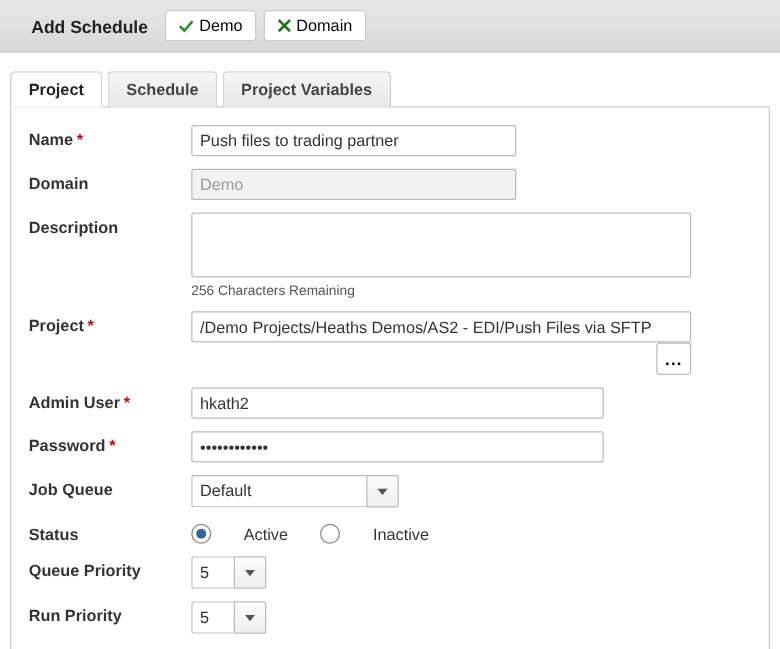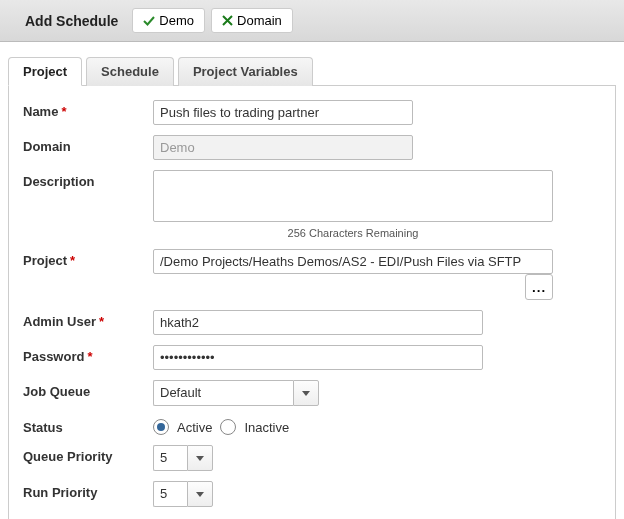--- a/index.html
+++ b/index.html
@@ -86,21 +86,21 @@
     padding: 4px 6px;
     font-size: 13px;
     font-family: inherit;
     color: #333;
     background: #fff;
   }
   input.disabled { background:#f2f2f2; color:#999; }
   .name-input { width: 260px; }
   .domain-input { width: 260px; }
   textarea.desc { width: 400px; height: 52px; resize: none; }
-  .char-remain { font-size: 11px; color:#555; text-align:center; width:400px; margin-top:2px; }
+  .char-remain { font-size: 11px; color:#555; text-align:left; width:400px; margin-top:2px; }
   .project-wrap { display:flex; align-items:flex-end;flex-direction:column; }
   .project-input { width: 400px; }
   .browse-btn {
     margin-left: 6px;
     width: 28px; height: 26px;
     border:1px solid #bbb; border-radius:3px;
     background:#fff; cursor:pointer;
     font-weight:bold; letter-spacing:1px;
   }
   .admin-input { width:330px; }
@@ -111,21 +111,21 @@
     width:26px; height:26px;
     border:1px solid #bbb; border-radius:0 2px 2px 0;
     background:linear-gradient(#fdfdfd,#eee);
     display:inline-flex; align-items:center; justify-content:center;
     cursor:pointer;
   }
   .caret-down {
     width:0;height:0;border-left:4px solid transparent;border-right:4px solid transparent;border-top:5px solid #555;
   }
   .spinner .select-display { width:34px; text-align:left; }
-  .radio-row { display:flex; align-items:center; gap:8px; padding-top:3px; }
+  .radio-row { display:flex; align-items:center; gap:26px; padding-top:3px; }
   .radio {
     width:16px;height:16px;border:1px solid #888;border-radius:50%;display:inline-flex;align-items:center;justify-content:center;cursor:pointer;background:#fff;
   }
   .radio.checked::after { content:""; width:8px;height:8px;background:#336699;border-radius:50%; }
   .radio-label { font-size:13px; color:#333; }
   .jobname-input { width:250px; }
   .cursor-icon { position:relative; left:-4px; top:16px; }
   svg { display:block; }
 </style>
 </head>

